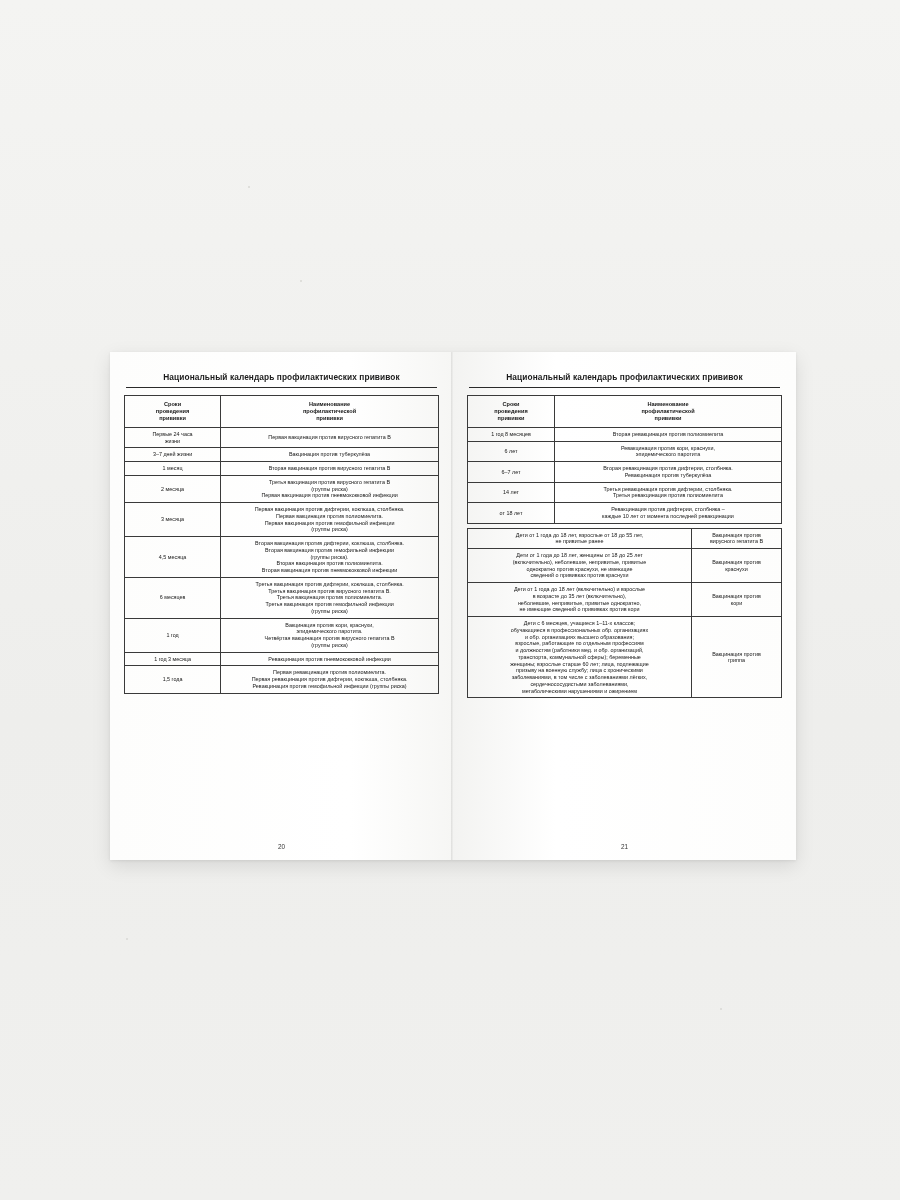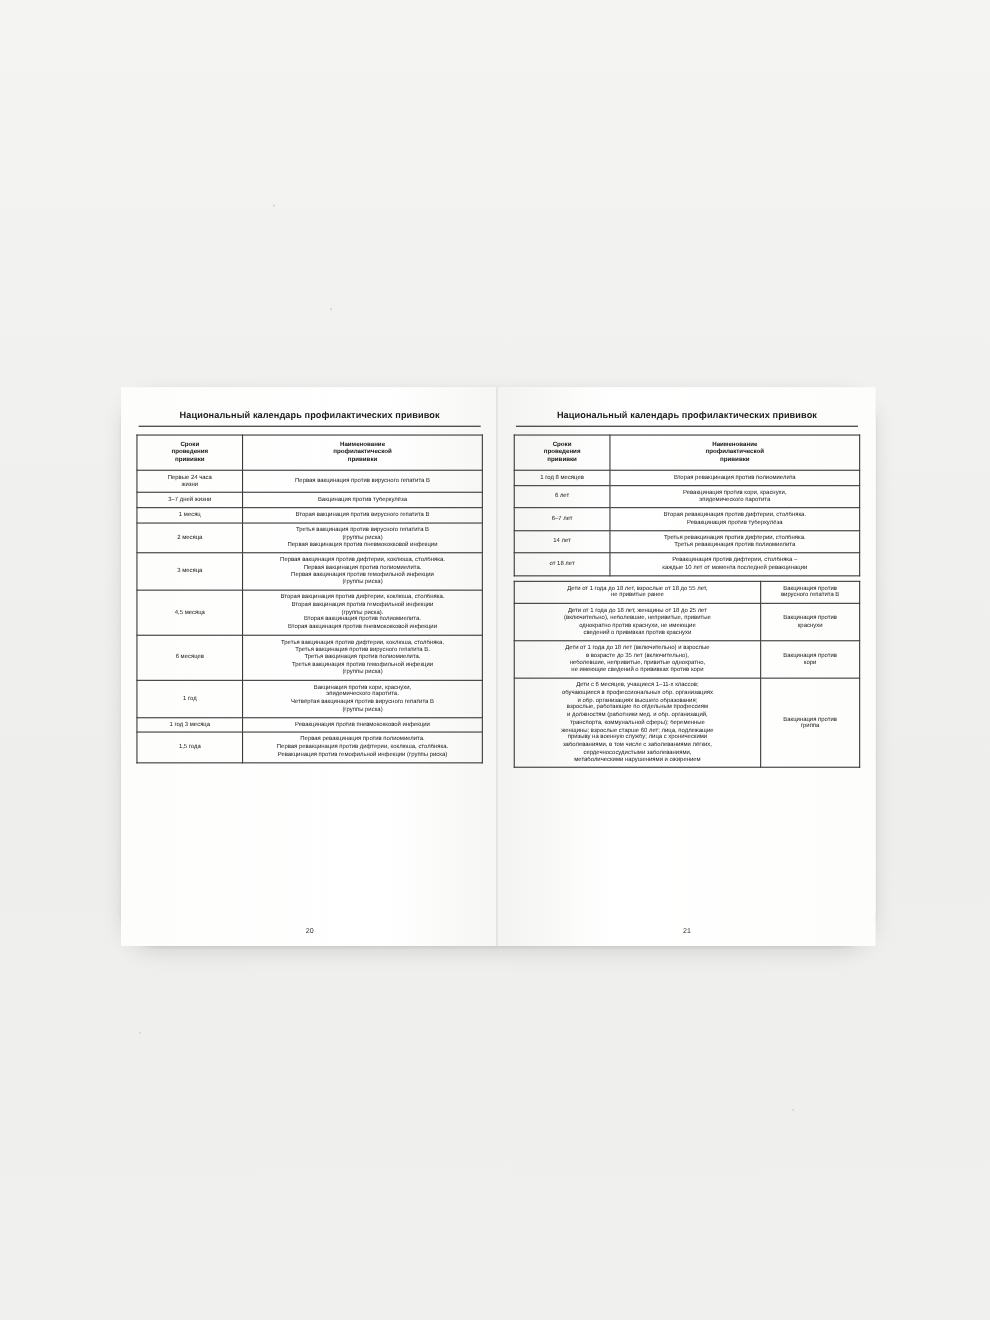--- a/index.html
+++ b/index.html
@@ -28,21 +28,20 @@
   }
   .booklet {
     position: absolute;
     left: 110px;
     top: 352px;
     width: 686px;
     height: 508px;
     background: #ffffff;
     box-shadow: 0 6px 18px rgba(0,0,0,0.10), 0 1px 3px rgba(0,0,0,0.08);
     display: flex;
-    border-radius: 32px;
   }
   .page {
     position: relative;
     width: 343px;
     height: 508px;
     box-sizing: border-box;
     padding: 20px 14px 10px 14px;
     background: #fefefe;
   }
   .page.left {

